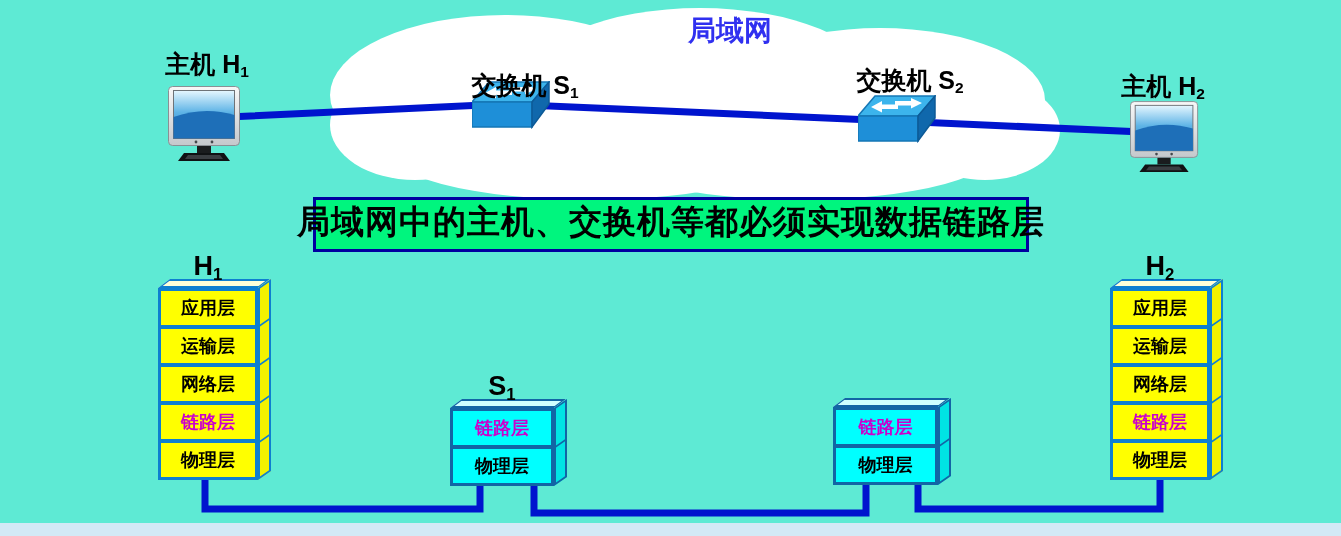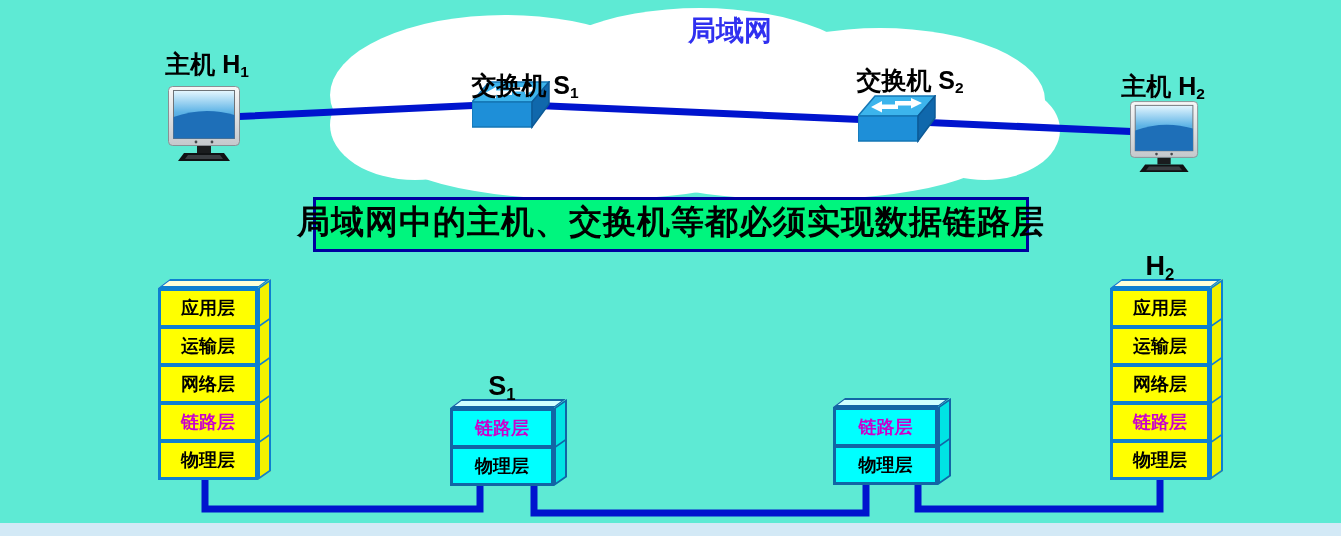--- a/index.html
+++ b/index.html
@@ -170,20 +170,21 @@
           <div class="seg" style="height: 38.4px;"></div>
           <div class="seg" style="height: 38.4px;"></div>
         </div>
         <div class="front">
           <div class="layer">应用层</div>
           <div class="layer">运输层</div>
           <div class="layer">网络层</div>
           <div class="layer hl">链路层</div>
           <div class="layer">物理层</div>
         </div>
+        <div class="stack-title"><span>H</span><sub>1</sub></div>
       </div>
       <div class="stack switch" id="stack-s1">
         <div class="face-top"></div>
         <div class="face-right">
           <div class="seg" style="height: 39px;"></div>
           <div class="seg" style="height: 39px;"></div>
         </div>
         <div class="front">
           <div class="layer hl">链路层</div>
           <div class="layer">物理层</div>

